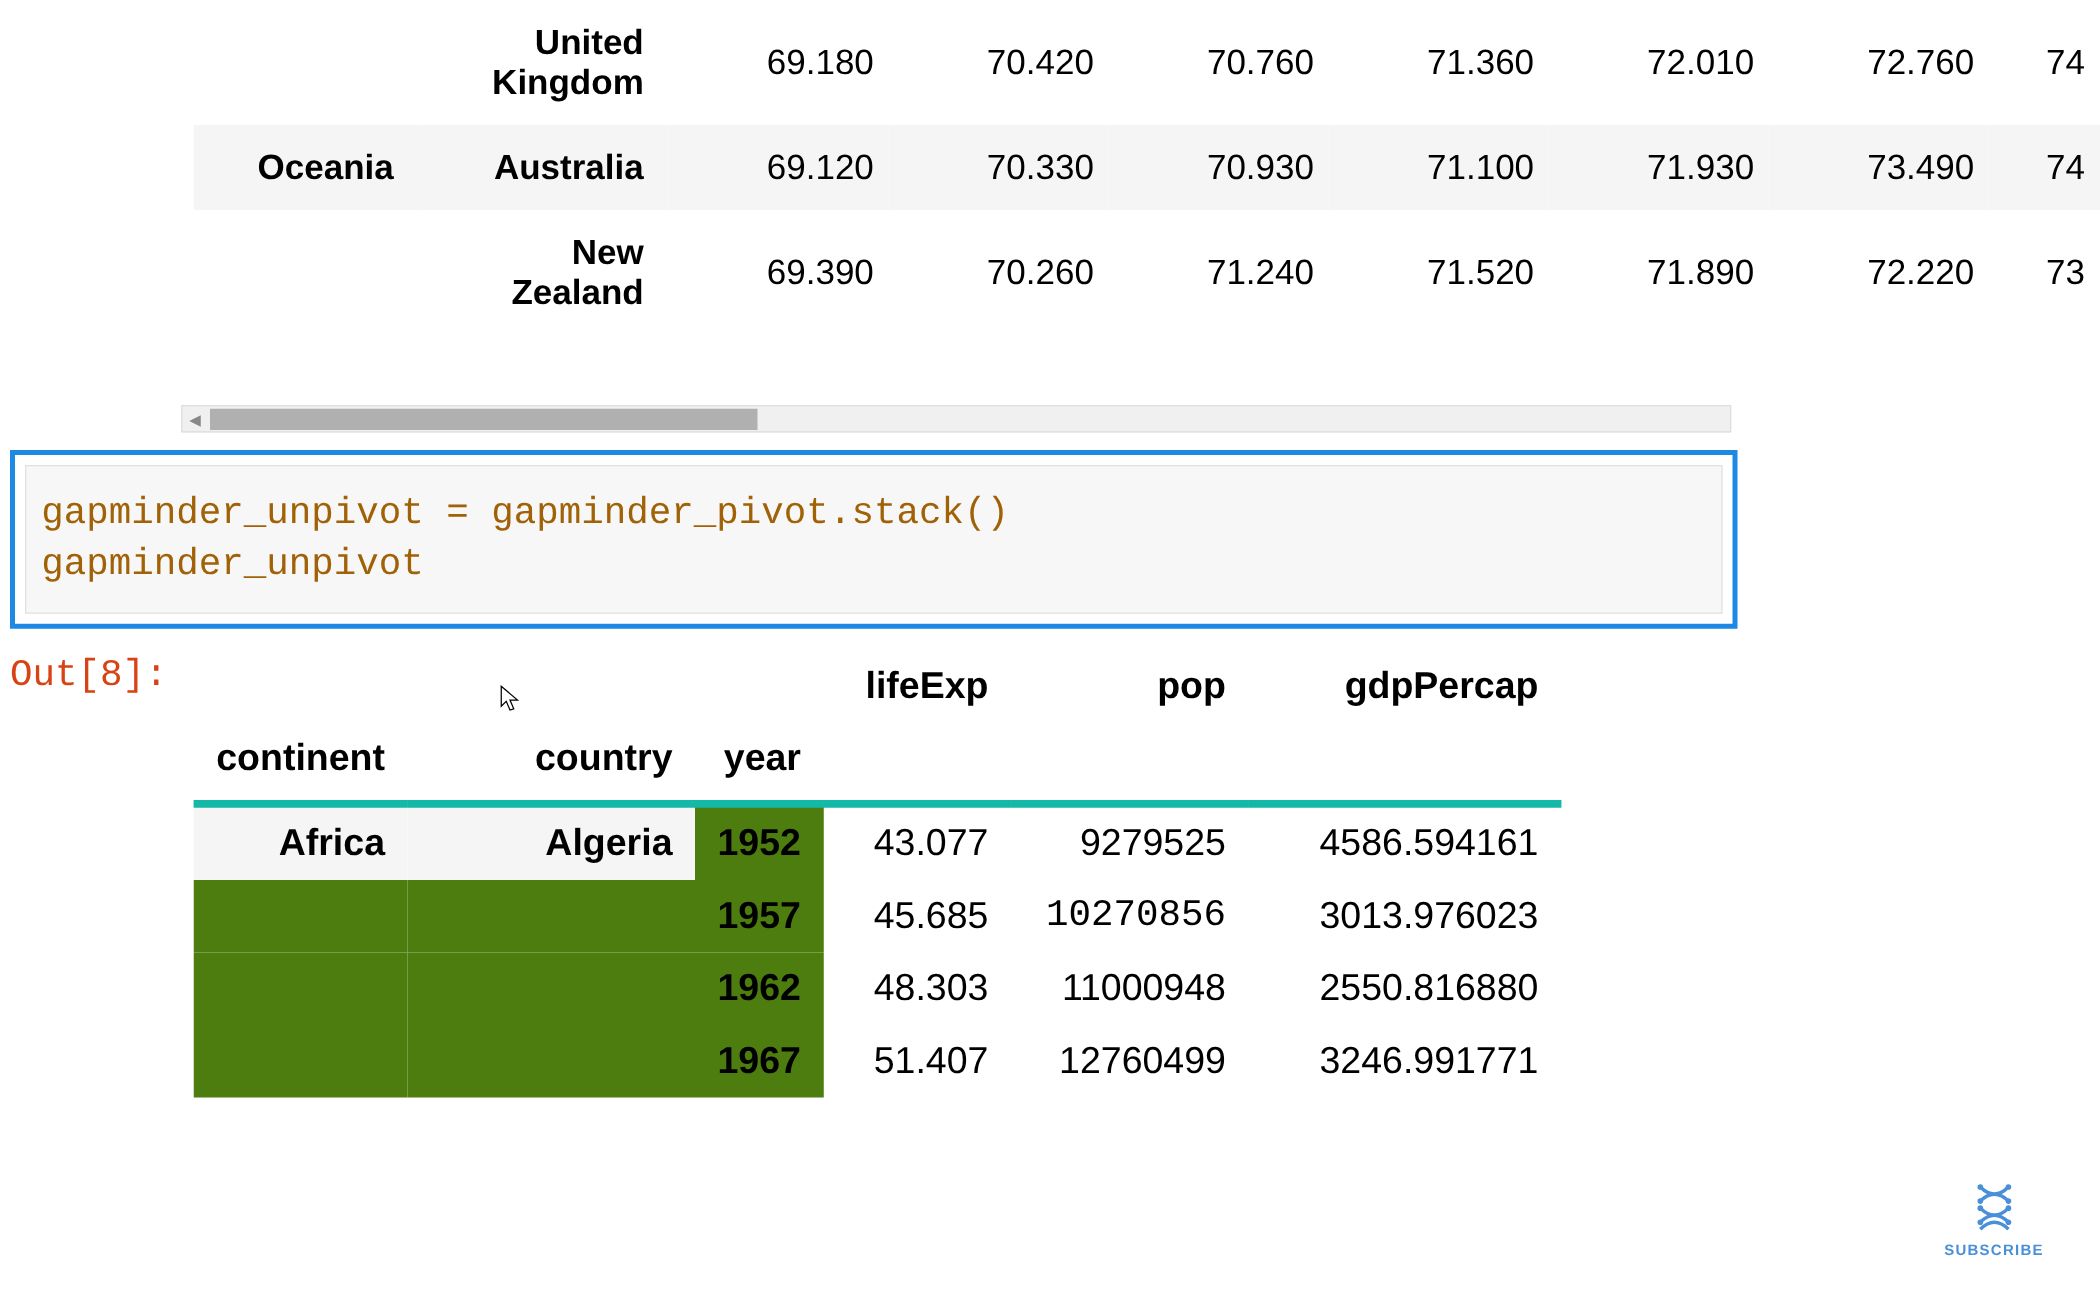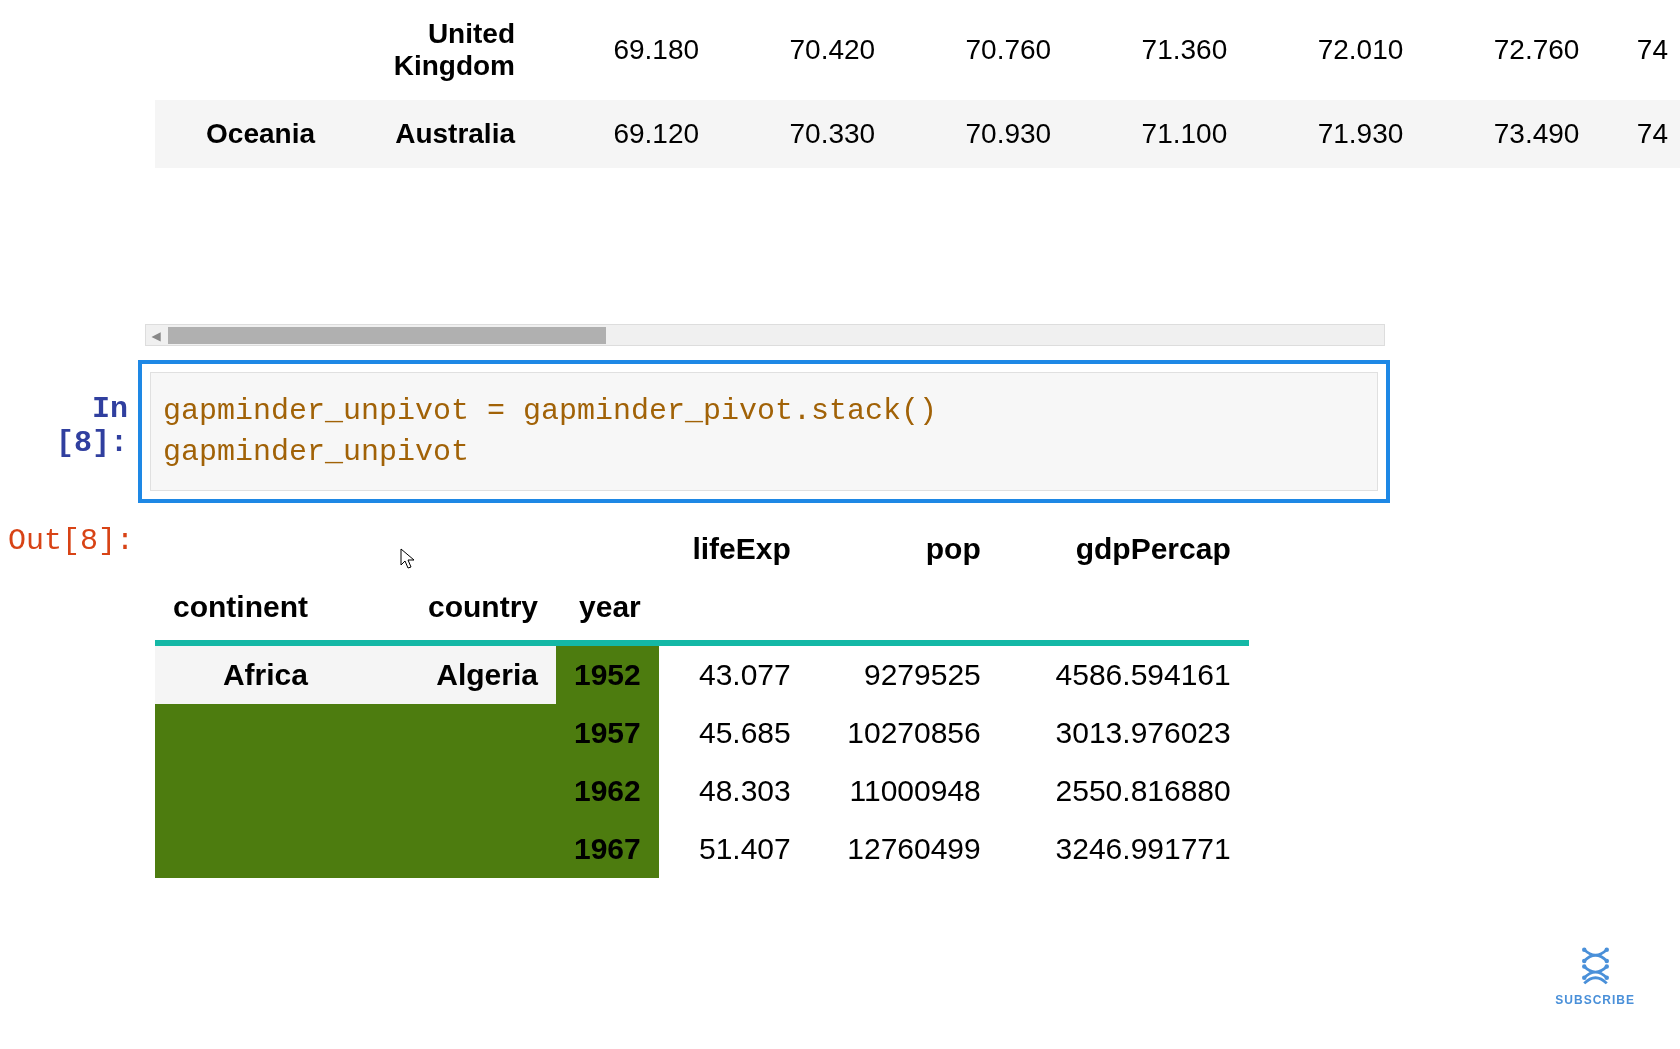--- a/index.html
+++ b/index.html
@@ -233,33 +233,43 @@
             <td class="continent">Oceania</td>
             <td class="country">Australia</td>
             <td>69.120</td>
             <td>70.330</td>
             <td>70.930</td>
             <td>71.100</td>
             <td>71.930</td>
             <td>73.490</td>
             <td>74</td>
           </tr>
+          <tr>
+            <td class="continent"></td>
+            <td class="country">New Zealand</td>
+            <td>69.390</td>
+            <td>70.260</td>
+            <td>71.240</td>
+            <td>71.520</td>
+            <td>71.890</td>
+            <td>72.220</td>
+            <td>73</td>
+          </tr>
         </tbody>
     </table>
   </div>
 
 
   <div class="scrollbar-area">
     <div class="scrollbar-arrow" style="left:0;">◀</div>
     <div class="scrollbar-thumb"></div>
   </div>
 
   <div class="code-cell-wrap">
     <div class="cell-row">
-      <div class="in-prompt">In [8]:</div>
       <div class="code-box">
         <div class="code-inner">gapminder_unpivot = gapminder_pivot.stack()
 gapminder_unpivot</div>
       </div>
     </div>
   </div>
 
   <div class="out-row">
     <div class="out-prompt">Out[8]:</div>
   </div>
@@ -291,21 +301,21 @@
             <td class="index-col bold" style="width: 100px;">1952</td>
             <td style="width: 150px;">43.077</td>
             <td style="width: 190px;">9279525</td>
             <td style="width: 250px;">4586.594161</td>
           </tr>
           <tr>
             <td class="index-col continent bold" style="width: 170px;"></td>
             <td class="index-col country bold" style="width: 230px;"></td>
             <td class="index-col bold" style="width: 100px;">1957</td>
             <td style="width: 150px;">45.685</td>
-            <td style="width: 190px;">10270856</td>
+            <td style="width: 190px; font-family: Liberation Mono, monospace;">10270856</td>
             <td style="width: 250px;">3013.976023</td>
           </tr>
           <tr>
             <td class="index-col continent bold" style="width: 170px;"></td>
             <td class="index-col country bold" style="width: 230px;"></td>
             <td class="index-col bold" style="width: 100px;">1962</td>
             <td style="width: 150px;">48.303</td>
             <td style="width: 190px;">11000948</td>
             <td style="width: 250px;">2550.816880</td>
           </tr>

